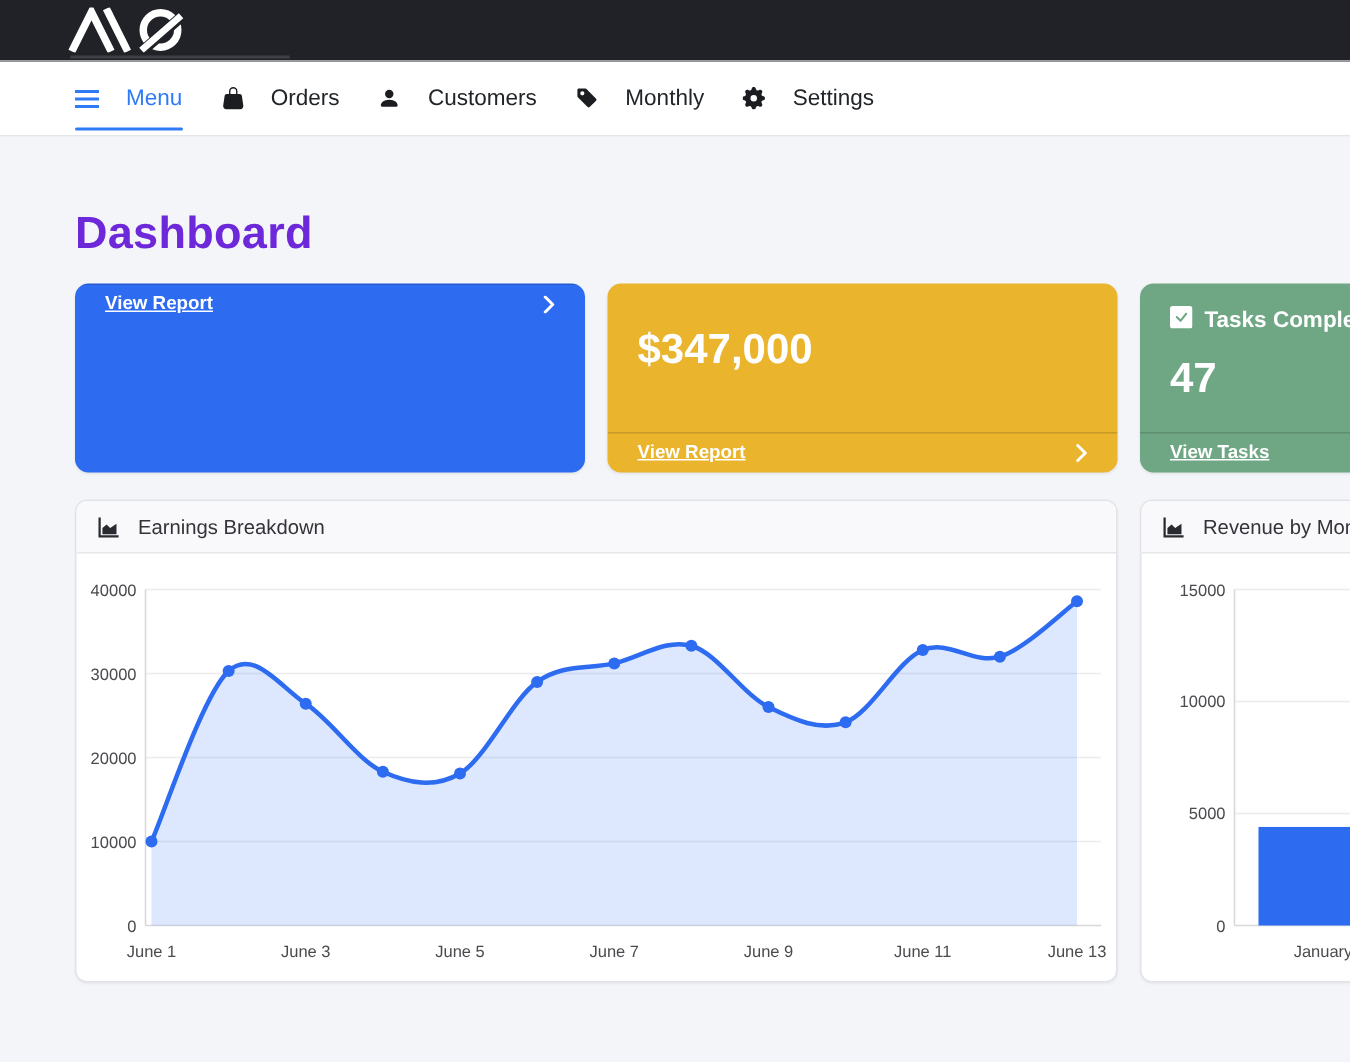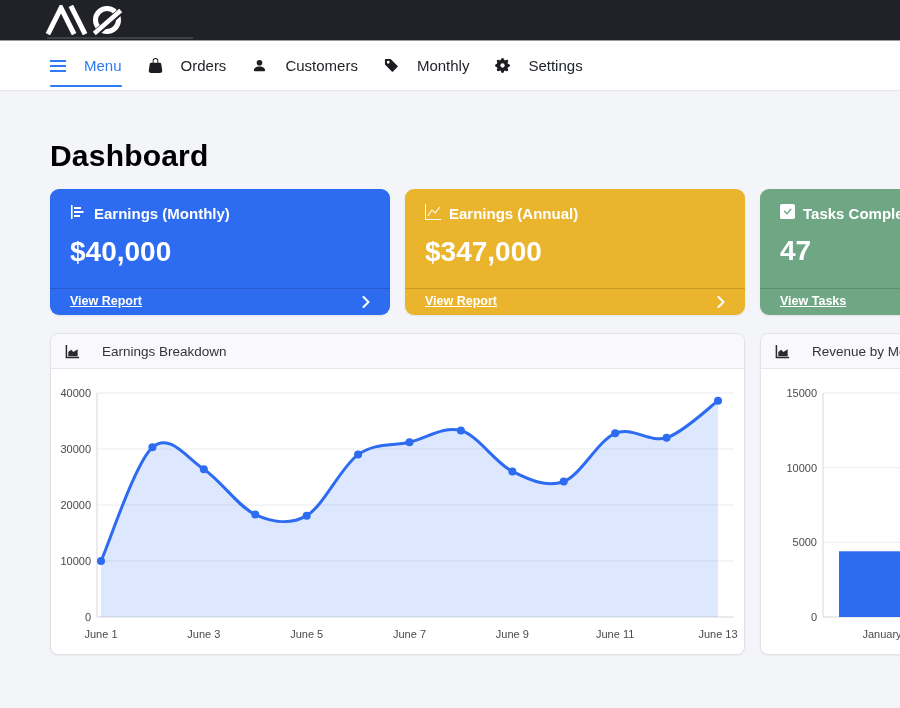--- a/index.html
+++ b/index.html
@@ -29,21 +29,21 @@
   .nav-item .nicon{display:flex;align-items:center;color:#1b1d21;}
   .nav-item.active{color:var(--accent,#2e7bf6);}
   .nav-item.active .nicon{color:var(--accent,#2e7bf6);}
   .nav-item.active::after{
     content:"";position:absolute;left:0;right:0;bottom:3px;height:2px;
     background:var(--accent,#2e7bf6);border-radius:1px;
   }
   
   .content{padding-left:50px;}
   h1.page-title{
-    margin:48px 0 16px 0;font-size:30px;font-weight:600;color:#000000;letter-spacing:.2px;
+    margin:48px 0 16px 0;font-size:30px;font-weight:600;color:#6d28d9;letter-spacing:.2px;
   }
   
   .cards-row{display:flex;gap:15px;}
   .stat-card{
     flex:0 0 340px;height:126px;border-radius:9px;overflow:hidden;
     color:#ffffff;display:flex;flex-direction:column;
     box-shadow:0 1px 2px rgba(0,0,0,.08);
   }
   .stat-body{padding:15px 20px 0 20px;flex:1;}
   .stat-title{display:flex;align-items:center;gap:8px;font-size:15px;font-weight:bold;white-space:nowrap;}
@@ -57,21 +57,21 @@
   .chev{display:flex;align-items:center;}
   
   .charts-row{display:flex;gap:15px;margin-top:18px;}
   .panel{
     flex:0 0 695px;height:322px;background:#ffffff;border:1px solid #e2e3e8;
     border-radius:8px;overflow:hidden;box-shadow:0 1px 2px rgba(0,0,0,.05);
     box-sizing:border-box;
   }
   .panel-header{
     height:34px;background:#f9f9fb;border-bottom:1px solid #e6e7ea;
-    display:flex;align-items:center;gap:22px;padding:0 14px;
+    display:flex;align-items:center;gap:12px;padding:0 14px;
     font-size:13.5px;color:#33343a;
   }
   .panel-header .picon{display:flex;align-items:center;color:#2a2b30;}
   .panel-body{padding:10px 12px;}
   svg.chart{overflow:visible;display:block;}
   .tick-label{font-family:"Liberation Sans",sans-serif;font-size:11px;fill:#4a4a4f;}
 </style>
 </head>
 <body>
 
@@ -136,52 +136,32 @@
   </div>
 </div>
 
 <div class="content">
 
   <h1 class="page-title">Dashboard</h1>
 
   <div class="cards-row">
 
     <div class="stat-card" style="background: rgb(45, 107, 240);">
-      <div class="stat-body">
-        <div class="stat-title">
-          <span>
-            <svg width="16" height="16" viewBox="0 0 16 16" fill="currentColor">
-                <path d="M1 1h1.6v14H1z"></path>
-                <path d="M4 3h7v2H4zM4 7h9.5v2H4zM4 11h6v2H4z"></path>
-              </svg>
-          </span>
-          <span>Earnings (Monthly)</span>
-        </div>
-        <div class="stat-value">$40,000</div>
-      </div>
       <div class="stat-footer">
         <span class="stat-link">View Report</span>
         <span class="chev">
           <svg width="8" height="12" viewBox="0 0 8 12">
               <path d="M1.5 1 L6.5 6 L1.5 11" stroke="#ffffff" stroke-width="2" fill="none" stroke-linecap="round" stroke-linejoin="round"></path>
             </svg>
         </span>
       </div>
     </div>
 
     <div class="stat-card" style="background: rgb(234, 180, 45);">
       <div class="stat-body">
-        <div class="stat-title">
-          <span>
-            <svg width="16" height="16" viewBox="0 0 16 16" fill="currentColor">
-                <path d="M0 0h1v15h15v1H0V0zm14.817 3.113a.5.5 0 0 1 .07.704l-4.5 5.5a.5.5 0 0 1-.74.037L7.06 6.767l-3.656 5.027a.5.5 0 0 1-.808-.588l4-5.5a.5.5 0 0 1 .758-.06l2.609 2.61 4.15-5.073a.5.5 0 0 1 .704-.07z"></path>
-              </svg>
-          </span>
-          <span>Earnings (Annual)</span>
-        </div>
         <div class="stat-value">$347,000</div>
       </div>
       <div class="stat-footer">
         <span class="stat-link">View Report</span>
         <span class="chev">
           <svg width="8" height="12" viewBox="0 0 8 12">
               <path d="M1.5 1 L6.5 6 L1.5 11" stroke="#ffffff" stroke-width="2" fill="none" stroke-linecap="round" stroke-linejoin="round"></path>
             </svg>
         </span>
       </div>

